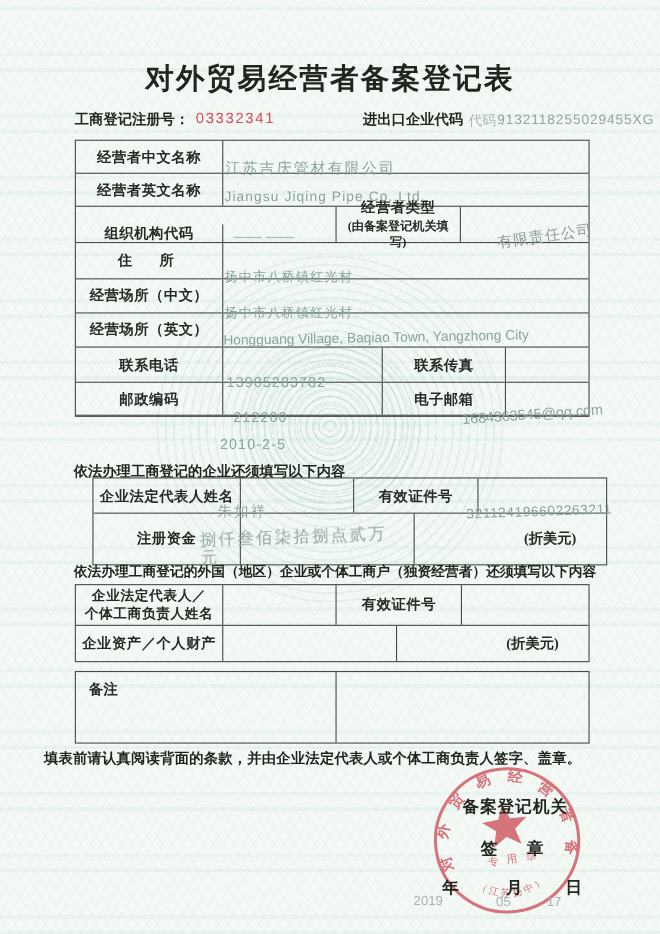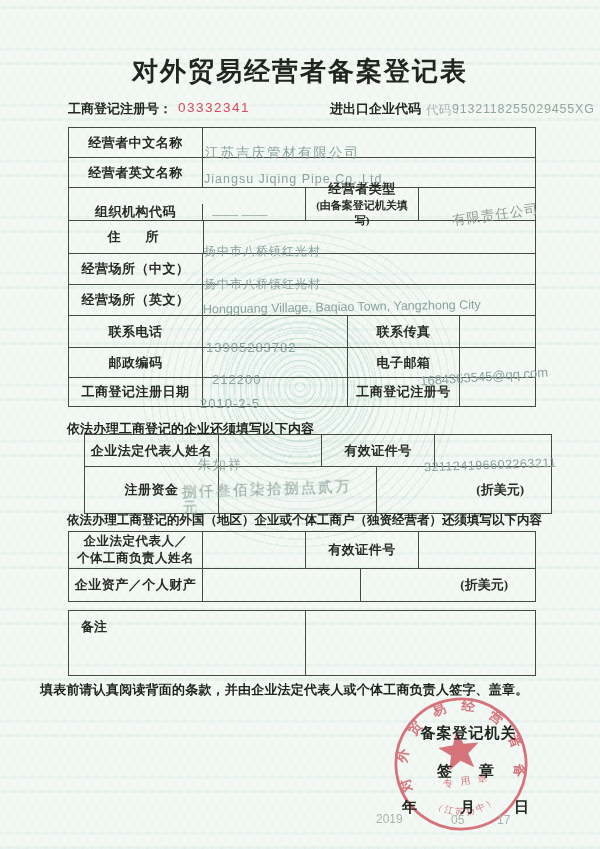--- a/index.html
+++ b/index.html
@@ -73,21 +73,21 @@
     </div>
     <div class="trow" style="height:33px;">
       <div class="tcell lab" style="width:134px;margin-top:16px;">组织机构代码</div>
       <div class="tcell" style="width:103px;"></div>
       <div class="tcell" style="width:113px;">
         <span class="lab">经营者类型</span>
         <span class="sub">(由备案登记机关填写)</span>
       </div>
       <div class="tcell end" style="width:115px;"></div>
     </div>
-    <div class="trow" style="height:33px;justify-content:center;">
+    <div class="trow" style="height:33px;">
       <div class="tcell lab" style="width:134px;letter-spacing:6px;">住　所</div>
       <div class="tcell end" style="width:331px;"></div>
     </div>
     <div class="trow" style="height:31px;">
       <div class="tcell lab" style="width:134px;">经营场所（中文）</div>
       <div class="tcell end" style="width:331px;"></div>
     </div>
     <div class="trow" style="height:31px;">
       <div class="tcell lab" style="width:134px;">经营场所（英文）</div>
       <div class="tcell end" style="width:331px;"></div>
@@ -97,26 +97,20 @@
       <div class="tcell" style="width:145px;"></div>
       <div class="tcell lab" style="width:112px;">联系传真</div>
       <div class="tcell end" style="width:74px;"></div>
     </div>
     <div class="trow" style="height:30px;">
       <div class="tcell lab" style="width:134px;">邮政编码</div>
       <div class="tcell" style="width:145px;"></div>
       <div class="tcell lab" style="width:112px;">电子邮箱</div>
       <div class="tcell end" style="width:74px;"></div>
     </div>
-    <div class="trow last" style="height:28px;">
-      <div class="tcell lab" style="width:134px;">工商登记注册日期</div>
-      <div class="tcell" style="width:145px;"></div>
-      <div class="tcell lab" style="width:112px;">工商登记注册号</div>
-      <div class="tcell end" style="width:74px;"></div>
-    </div>
   </div>
 
   <div class="sect-h" style="top:420px;">依法办理工商登记的企业还须填写以下内容</div>
 
   <div class="tbl" style="left:84px;top:434px;width:468px;">
     <div class="trow" style="height:32px;">
       <div class="tcell lab" style="width:134px;">企业法定代表人姓名</div>
       <div class="tcell" style="width:103px;"></div>
       <div class="tcell lab" style="width:113px;">有效证件号</div>
       <div class="tcell end" style="width:115px;"></div>
@@ -124,21 +118,21 @@
     <div class="trow last" style="height:46px;">
       <div class="tcell lab" style="width:134px;">注册资金</div>
       <div class="tcell" style="width:158px;"></div>
       <div class="tcell end usd" style="width:173px;">(折美元)</div>
     </div>
   </div>
 
   <div class="sect-h" style="top:512px;font-size:12.5px;">依法办理工商登记的外国（地区）企业或个体工商户（独资经营者）还须填写以下内容</div>
 
   <div class="tbl" style="left:68px;top:531px;width:468px;">
-    <div class="trow" style="height:37px;">
+    <div class="trow" style="height:37px;justify-content:space-between;">
       <div class="tcell" style="width:134px;">
         <span class="lab" style="font-size:12.5px;">企业法定代表人／</span>
         <span class="lab" style="font-size:12.5px;">个体工商负责人姓名</span>
       </div>
       <div class="tcell" style="width:103px;"></div>
       <div class="tcell lab" style="width:113px;">有效证件号</div>
       <div class="tcell end" style="width:115px;"></div>
     </div>
     <div class="trow last" style="height:32px;">
       <div class="tcell lab" style="width:134px;">企业资产／个人财产</div>

